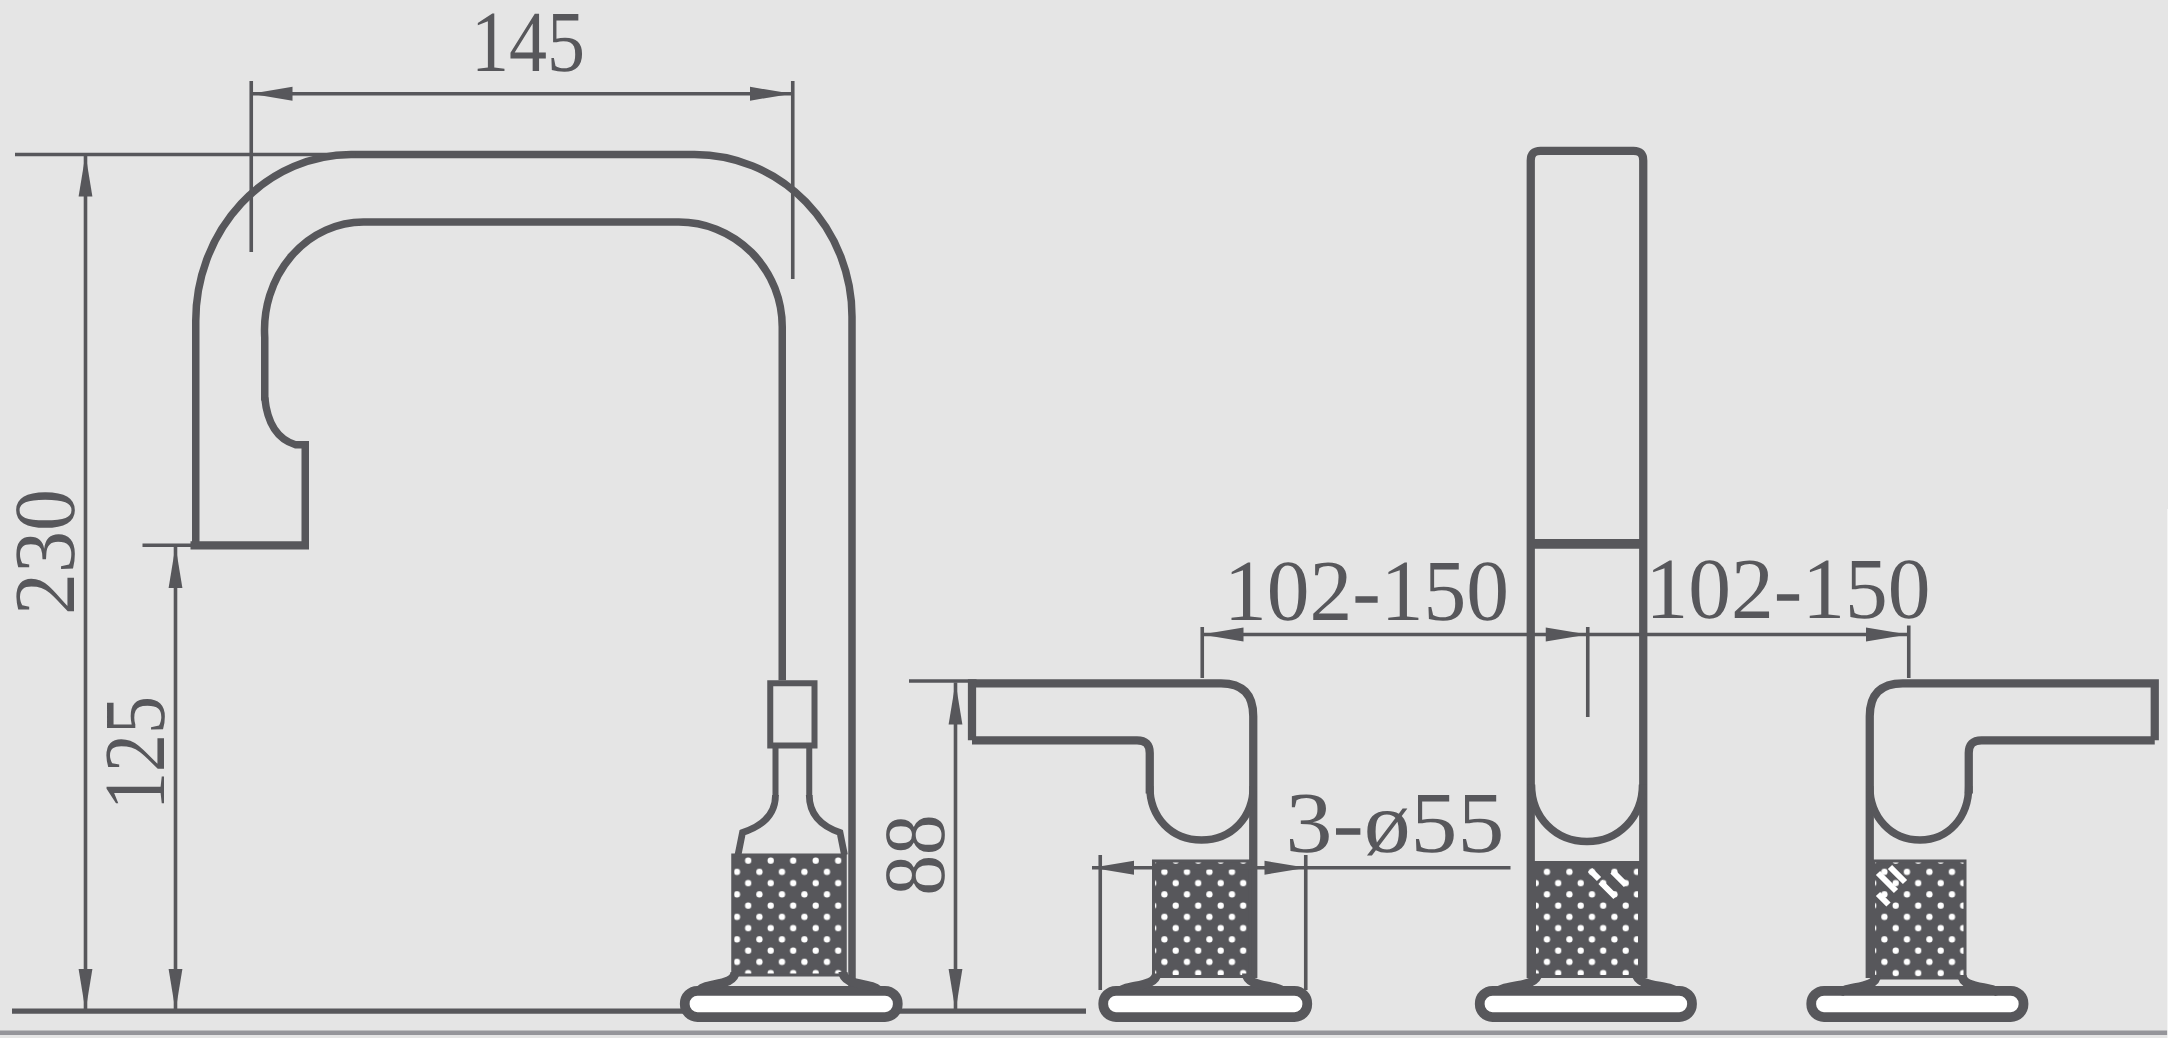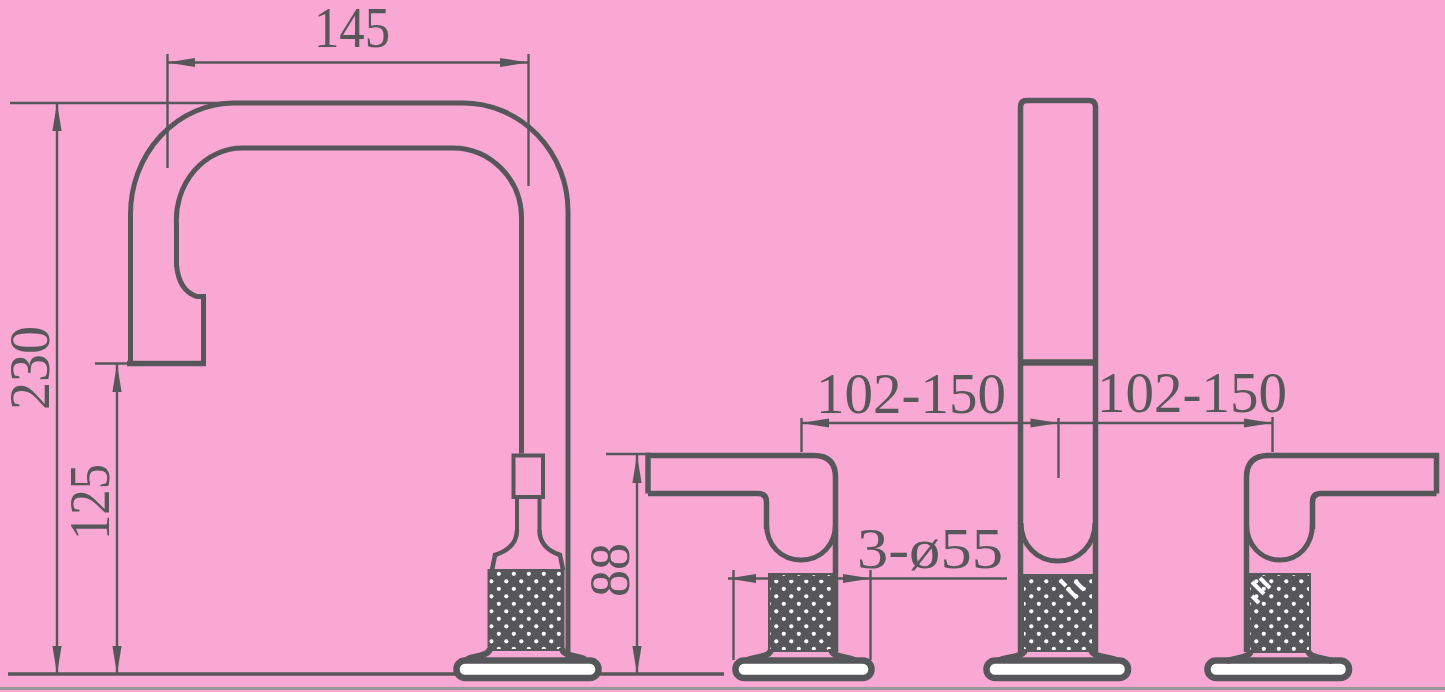--- a/index.html
+++ b/index.html
@@ -1,16 +1,16 @@
 <!DOCTYPE html>
 <html><head>
 <meta charset="utf-8">
 <style>
   html,body{margin:0;padding:0;background:#ffffff;}
-  .stage{width:1445px;height:692px;position:relative;background:#f9a8d4;overflow:hidden;}
+  .stage{width:1445px;height:692px;position:relative;background:#e5e5e5;overflow:hidden;}
   svg{display:block;}
   text.dim{font-family:"Liberation Serif","DejaVu Serif",serif;font-size:58px;fill:#57575b;}
 </style>
 </head>
 <body>
 
 <div class="stage">
 <svg width="1445" height="692" viewBox="0 0 1445 692">
   <defs>
     <path id="arrow" d="M0,0 L-28,-4.6 L-28,4.6 Z" fill="#57575b"></path>

